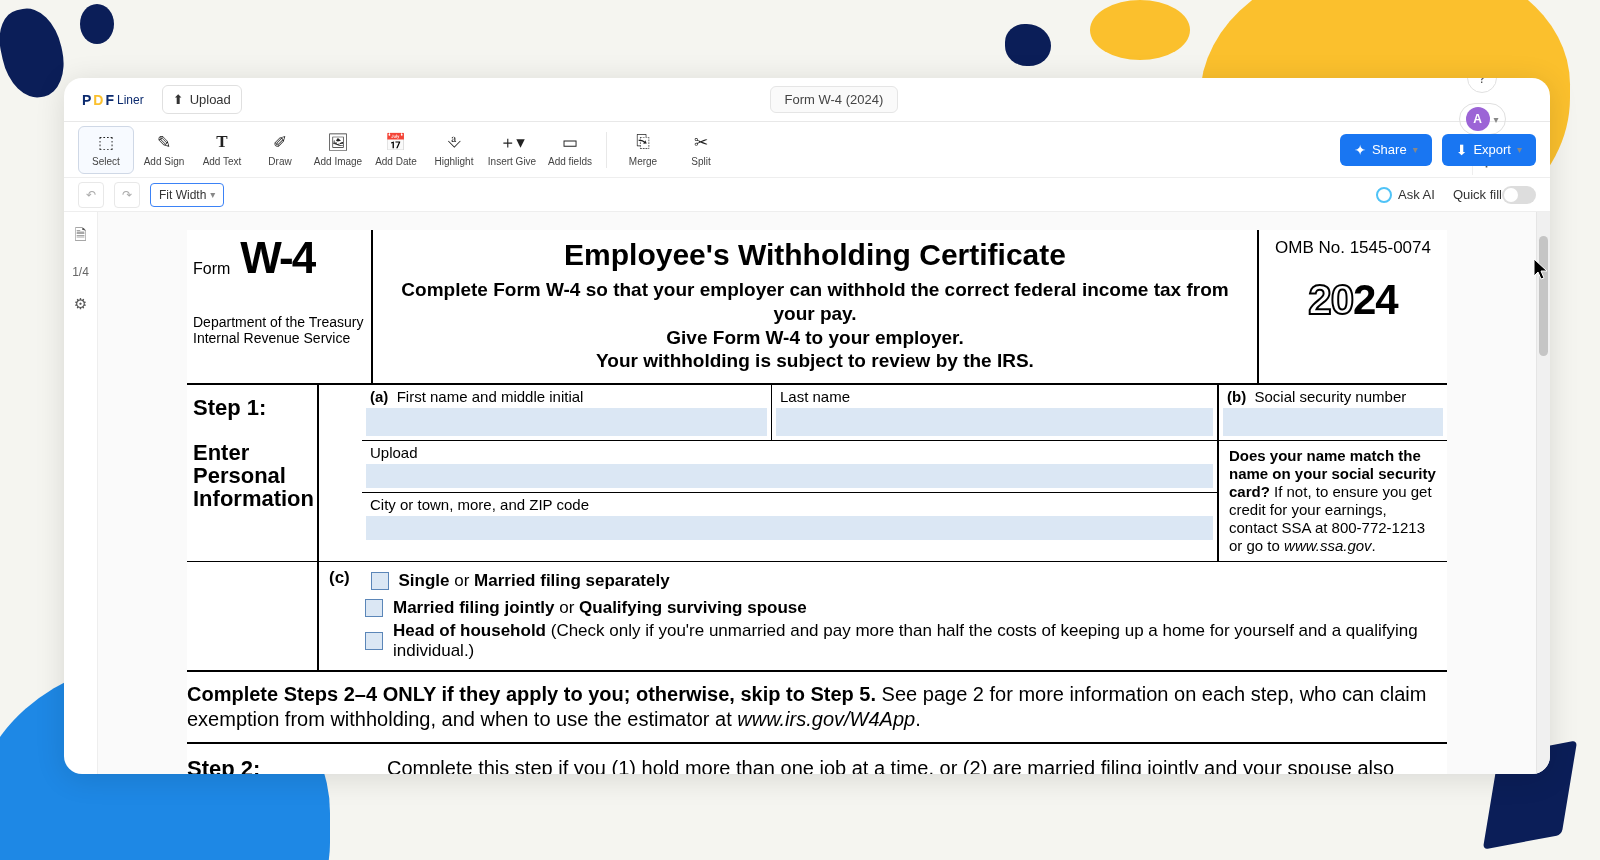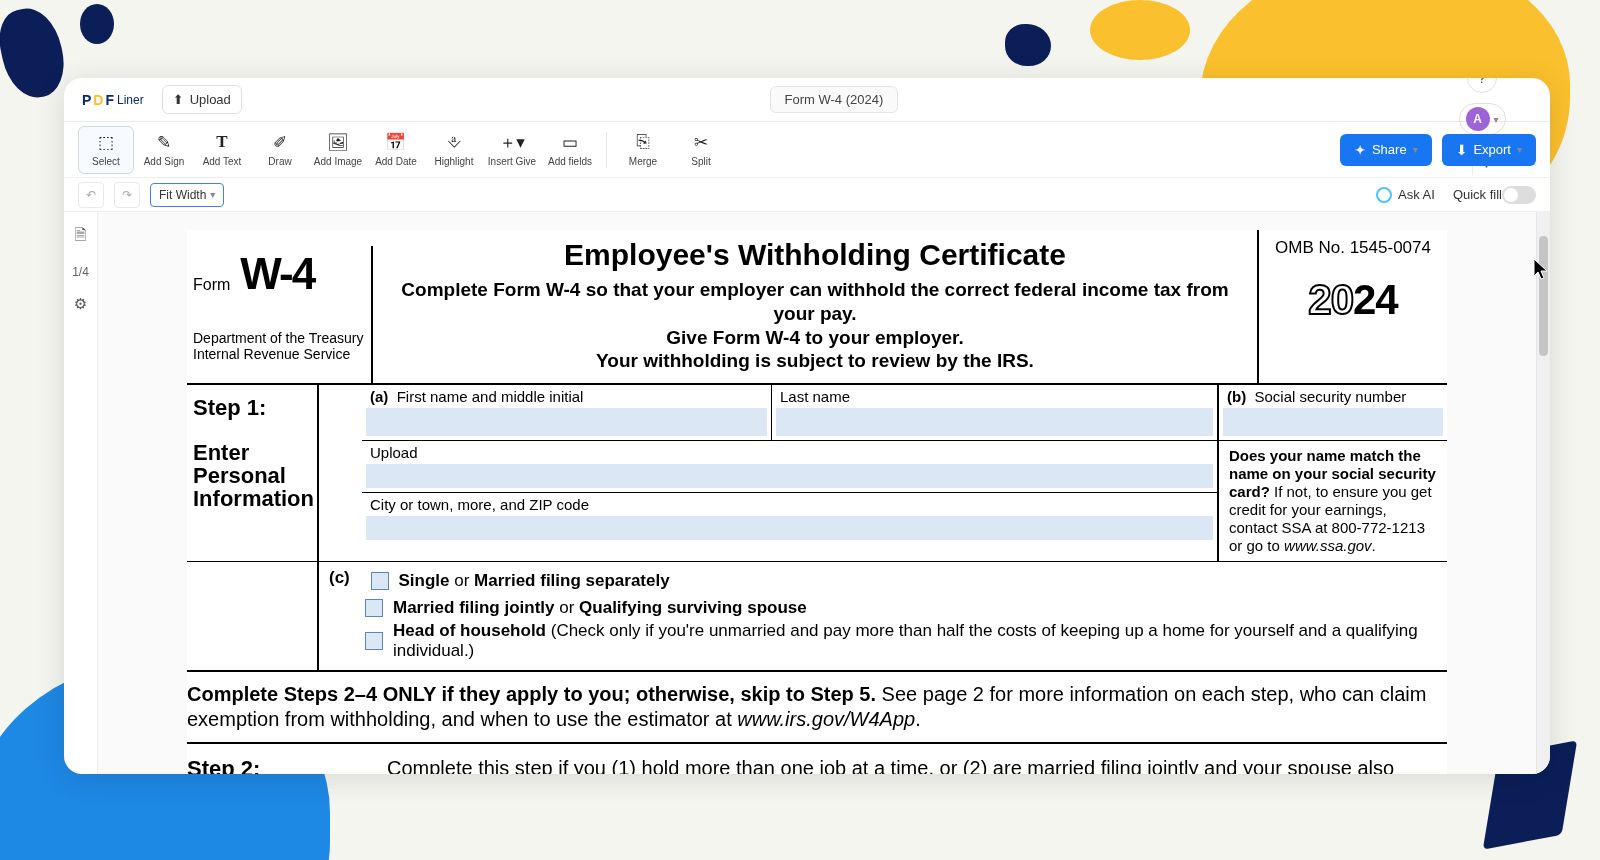--- a/index.html
+++ b/index.html
@@ -56,21 +56,21 @@
 .main { flex: 1; display: flex; overflow: hidden; }
 .side-rail { width: 34px; display: flex; flex-direction: column; align-items: center; gap: 16px; padding-top: 12px; border-right: 1px solid #eee; }
 .page-ind { font-size: 12px; color: #666; }
 .rail-ico { font-size: 15px; color: #555; cursor: pointer; }
 
 .canvas { flex: 1; overflow-y: auto; padding: 18px 48px; position: relative; background:#fafafa;}
 .page { width: 100%; max-width: 1260px; margin: 0 auto; background: #fff; font-family: Arial, Helvetica, sans-serif; color: #000; }
 
 
 .form-top { display: flex; border-bottom: 2px solid #000; }
-.form-top-left { width: 186px; padding: 8px 6px 6px 6px; border-right: 2px solid #000; margin-top: 16px; }
+.form-top-left { width: 186px; padding: 8px 6px 6px 6px; border-right: 2px solid #000; }
 .form-name-row { display:flex; align-items:flex-end; gap:10px;}
 .form-word { font-size: 16px; }
 .w4 { font-size: 44px; font-weight: 900; letter-spacing: -2px; line-height: 0.9; }
 .dept { font-size: 14px; margin-top: 36px; line-height: 1.2; }
 .form-top-mid { flex: 1; text-align: center; padding: 8px 16px 10px; }
 .cert-title { font-size: 30px; font-weight: 800; margin-bottom: 6px; }
 .cert-sub { font-size: 19px; font-weight: 700; line-height: 1.25; }
 .form-top-right { width: 190px; border-left: 2px solid #000; padding: 8px 10px; text-align: center; }
 .omb { font-size: 17px; }
 .year { font-size: 42px; font-weight: 900; margin-top: 18px; letter-spacing: -1px; }

